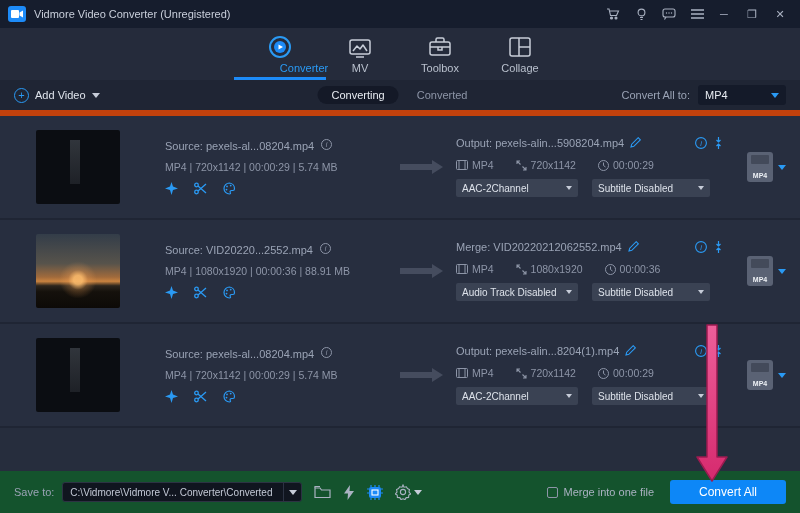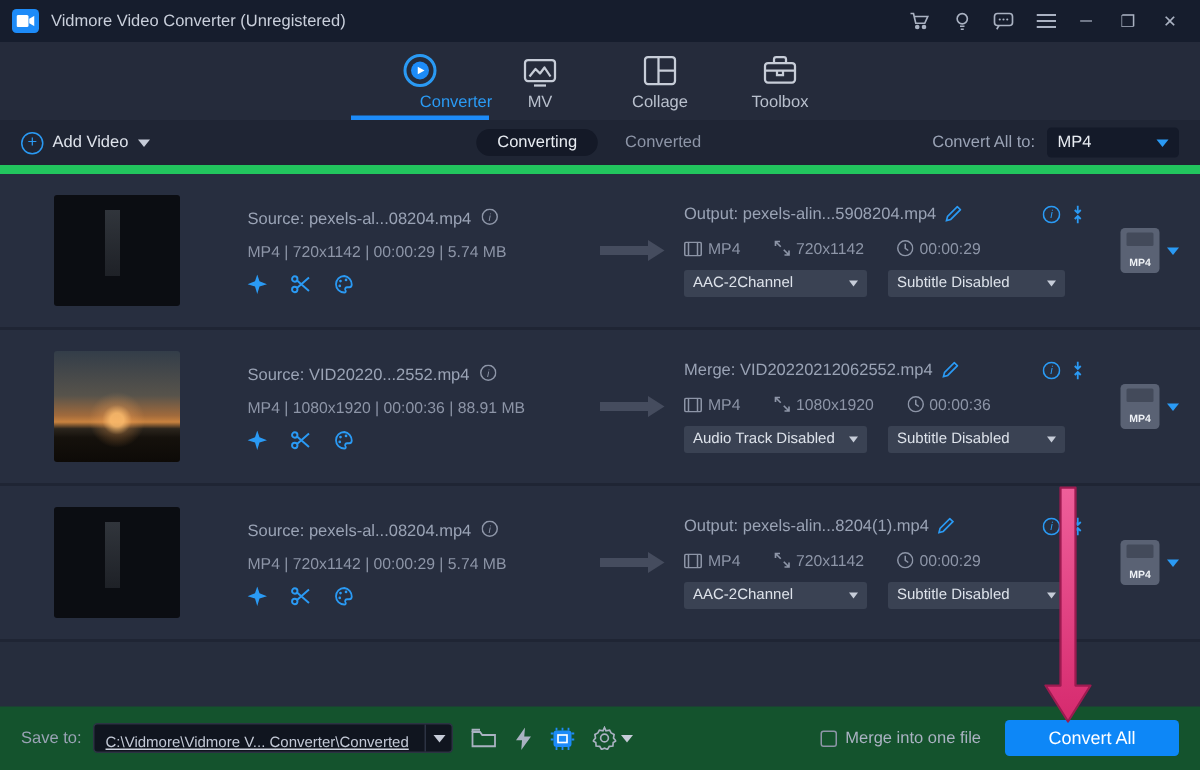--- a/index.html
+++ b/index.html
@@ -34,21 +34,21 @@
   .caret.blue { border-top-color:#2a9af4; }
   .toggle-group { position:absolute; left:50%; transform:translateX(-55%); display:flex; align-items:center; gap:18px; }
   .pill { background:#141927; border-radius:10px; padding:3px 14px; font-size:11px; color:#e8ecf2; cursor:pointer; }
   .plain-toggle { font-size:11px; color:#8d95a7; cursor:pointer; }
   .convertallto { margin-left:auto; display:flex; align-items:center; gap:8px; }
   .convertallto-label { font-size:11px; color:#9aa3b5; }
   .format-select { width:88px; height:20px; background:#141a29; border-radius:3px; display:flex; align-items:center; justify-content:space-between; padding:0 7px; cursor:pointer; }
   .format-select .fval { font-size:11px; color:#e8ecf2; }
 
   
-  .list { background:#22c55e; padding-top:6px; }
+  .list { background:#c2410c; padding-top:6px; }
   .file-row { height:104px; background:#272e3f; border-bottom:2px solid #1f2534; display:flex; align-items:center; padding-left:36px; position:relative; }
   .thumb { width:84px; height:74px; flex:0 0 84px; border-radius:2px; overflow:hidden; position:relative; background:#0b0d12; cursor:pointer; }
   .thumb.dark-clip::after { content:""; position:absolute; left:34px; top:10px; width:10px; height:44px; background:linear-gradient(#3a3f46,#23262c); opacity:.8; }
   .thumb.sunset { background:
       radial-gradient(circle at 50% 62%, rgba(255,190,110,.85) 0 7%, rgba(255,170,90,.25) 16%, rgba(0,0,0,0) 30%),
       linear-gradient(#333d49 0%, #57534b 40%, #a06a3c 58%, #c8823f 64%, #2b251d 70%, #15110c 78%, #0d0a07 100%); }
   .src-block { margin-left:45px; width:235px; flex:0 0 235px; }
   .line1 { display:flex; align-items:center; gap:7px; font-size:11px; color:#9aa3b5; }
   .meta-line { font-size:10.5px; color:#8d95a7; margin-top:9px; }
   .tool-icons { display:flex; align-items:center; gap:16px; margin-top:9px; }
@@ -68,21 +68,21 @@
   .mini-select.subtitle { width:118px; }
   .mini-select .caret { border-left-width:3.5px; border-right-width:3.5px; border-top-width:4.5px; }
   .badge-block { margin-left:auto; margin-right:14px; display:flex; align-items:center; gap:5px; }
   .mp4-badge { width:26px; height:30px; background:#5a6274; border-radius:3px; position:relative; display:flex; align-items:flex-end; justify-content:center; padding-bottom:3px; cursor:pointer; }
   .mp4-badge::before { content:""; position:absolute; top:3px; left:4px; right:4px; height:9px; background:#434a5a; border-radius:1px; }
   .mp4-badge .btxt { font-size:7px; font-weight:bold; color:#eef1f5; }
 
   
   .bottombar { position:absolute; left:0; right:0; bottom:0; height:42px; background:#14532d; display:flex; align-items:center; padding:0 14px; }
   .saveto-label { font-size:11px; color:#9aa3b5; margin-right:8px; }
-  .path-select { width:240px; height:20px; background:#10151f; border:1px solid #2c3343; border-radius:3px; display:flex; align-items:flex-end; cursor:pointer;text-decoration:underline; }
+  .path-select { width:240px; height:20px; background:#10151f; border:1px solid #2c3343; border-radius:3px; display:flex; align-items:center; cursor:pointer; }
   .path-select .ptxt { flex:1; font-size:10px; color:#c3c9d6; padding:0 7px; white-space:nowrap; overflow:hidden; }
   .path-select .pdrop { width:18px; height:100%; border-left:1px solid #2c3343; display:flex; align-items:center; justify-content:center; }
   .bb-icon { margin-left:12px; display:flex; align-items:center; cursor:pointer; }
   .bb-gear-group { display:flex; align-items:center; gap:3px; margin-left:12px; cursor:pointer; }
   .bottom-spacer { flex:1; }
   .merge-group { display:flex; align-items:center; gap:6px; margin-right:16px; cursor:pointer; }
   .checkbox { width:11px; height:11px; border:1px solid #8d95a7; border-radius:2px; background:transparent; }
   .merge-label { font-size:11px; color:#aab2c2; }
   .convert-all-btn { width:116px; height:24px; background:#0d87f7; border:none; border-radius:3px; color:#ffffff; font-size:12px; font-family:"Liberation Sans",sans-serif; cursor:pointer; }
 
@@ -151,34 +151,34 @@
             <rect x="2" y="4" width="20" height="14" rx="2"></rect>
             <path d="M5 15l4-5 3 3 3-4 4 6" stroke-linejoin="round"></path>
             <path d="M8 21h8"></path>
           </svg>
       </span>
       <span class="nlabel">MV</span>
     </div>
     <div class="nav-tab">
       <span class="nicon">
         <svg width="24" height="22" viewBox="0 0 24 22" fill="none" stroke="#c7cdd8" stroke-width="1.5">
+            <rect x="2" y="6" width="20" height="13" rx="2"></rect>
+            <path d="M8 6V3.5A1.5 1.5 0 0 1 9.5 2h5A1.5 1.5 0 0 1 16 3.5V6M2 11h20M10 11v3h4v-3"></path>
+          </svg>
+      </span>
+      <span class="nlabel">Toolbox</span>
+    </div>
+    <div class="nav-tab">
+      <span class="nicon">
+        <svg width="24" height="22" viewBox="0 0 24 22" fill="none" stroke="#c7cdd8" stroke-width="1.5">
             <rect x="2" y="2" width="20" height="18" rx="2"></rect>
             <path d="M11 2v18M11 11h11"></path>
           </svg>
       </span>
       <span class="nlabel">Collage</span>
-    </div>
-    <div class="nav-tab">
-      <span class="nicon">
-        <svg width="24" height="22" viewBox="0 0 24 22" fill="none" stroke="#c7cdd8" stroke-width="1.5">
-            <rect x="2" y="6" width="20" height="13" rx="2"></rect>
-            <path d="M8 6V3.5A1.5 1.5 0 0 1 9.5 2h5A1.5 1.5 0 0 1 16 3.5V6M2 11h20M10 11v3h4v-3"></path>
-          </svg>
-      </span>
-      <span class="nlabel">Toolbox</span>
     </div>
   </div>
 
   <div class="toolbar">
     <div class="addfiles">
       <span class="plus-circle">+</span>
       <span class="addfiles-label">Add Video</span>
       <span class="caret"></span>
     </div>
     <div class="toggle-group">

